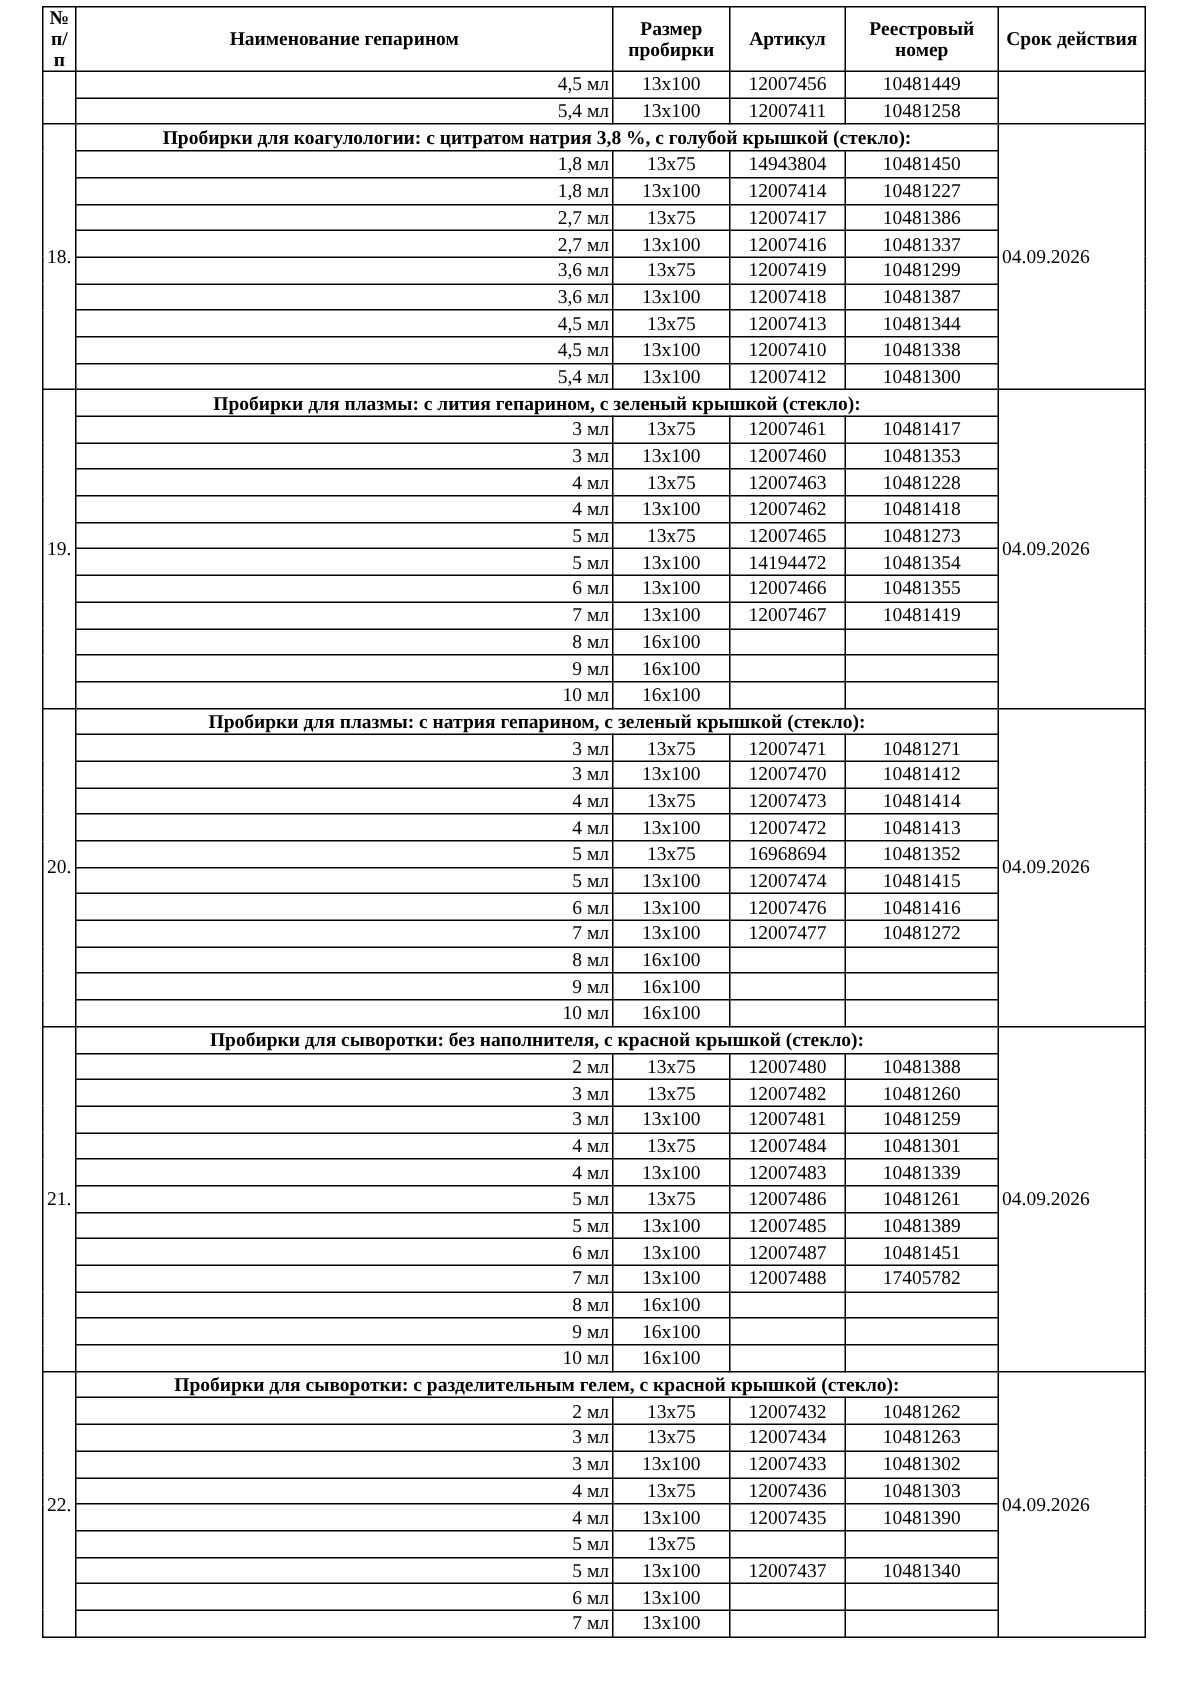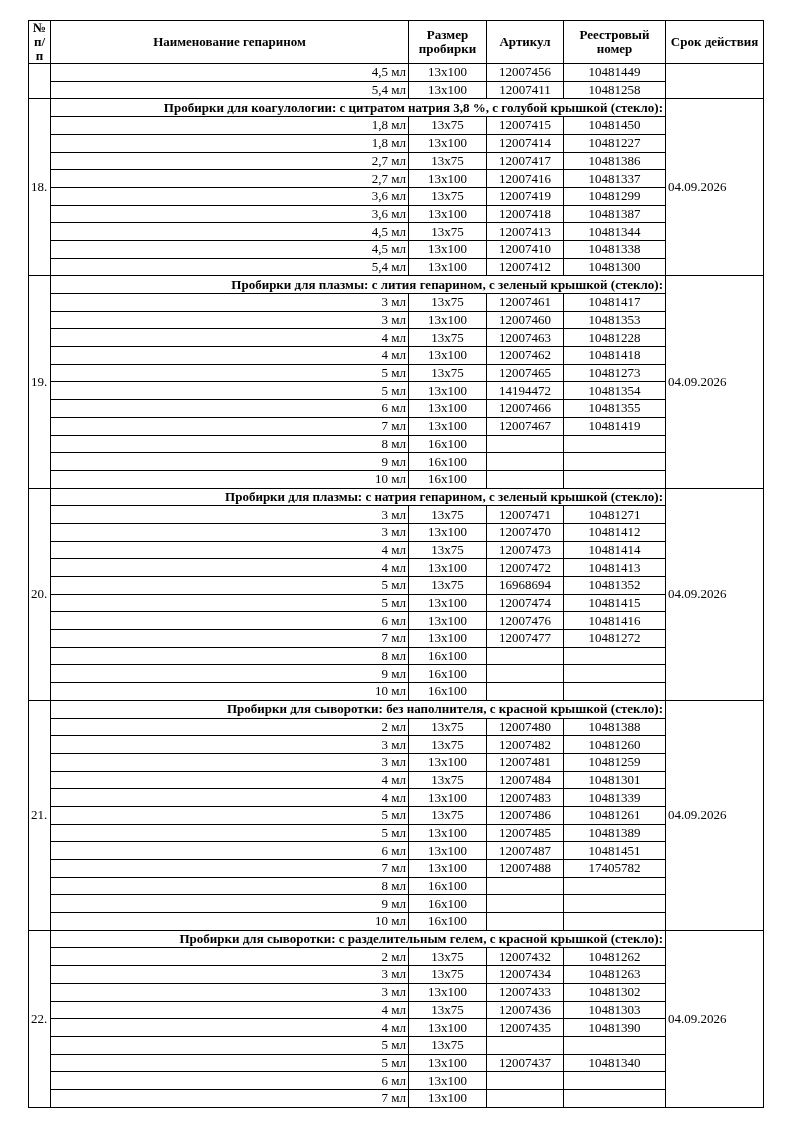--- a/index.html
+++ b/index.html
@@ -14,21 +14,21 @@
   .page {
     position: relative;
     width: 800px;
     height: 1131px;
     background: #ffffff;
     overflow: hidden;
   }
   table.registry {
     position: absolute;
     left: 28px;
-    top: 20px;
+    top: 4px;
     width: 735px;
     border-collapse: collapse;
     table-layout: fixed;
   }
   table.registry th,
   table.registry td {
     border: 1px solid #000;
     font-size: 13px;
     line-height: 1.08;
     padding: 0 2px;
@@ -38,22 +38,22 @@
   }
   table.registry th {
     font-weight: bold;
     text-align: center;
     height: 31px;
     white-space: normal;
   }
   tbody tr { height: 17.7px; }
   td.name-cell  { text-align: right; padding-left: 5px; }
   td.center     { text-align: center; }
-  td.num-cell   { vertical-align: top; padding-top: 1px; }
-  td.title-cell { font-weight: bold; text-align: right; white-space: normal; }
+  td.num-cell   { vertical-align: top; text-align: center; padding-top: 1px; }
+  td.title-cell { font-weight: bold; text-align: center; white-space: normal; }
   td.validity-cell { text-align: left; vertical-align: middle; }
 </style>
 </head>
 <body>
 
 <div class="page">
   <table class="registry">
     <colgroup>
       <col style="width:22px">
       <col style="width:358px">
@@ -88,21 +88,21 @@
           <td class="center">10481258</td>
         </tr>
         <tr>
           <td class="num-cell" rowspan="10">18.</td>
           <td class="title-cell" colspan="4">Пробирки для коагулологии: с цитратом натрия 3,8 %, с голубой крышкой (стекло):</td>
           <td class="validity-cell" rowspan="10">04.09.2026</td>
         </tr>
         <tr>
           <td class="name-cell">1,8 мл</td>
           <td class="center">13x75</td>
-          <td class="center">12007415</td>
+          <td class="center">14943804</td>
           <td class="center">10481450</td>
         </tr>
         <tr>
           <td class="name-cell">1,8 мл</td>
           <td class="center">13x100</td>
           <td class="center">12007414</td>
           <td class="center">10481227</td>
         </tr>
         <tr>
           <td class="name-cell">2,7 мл</td>

